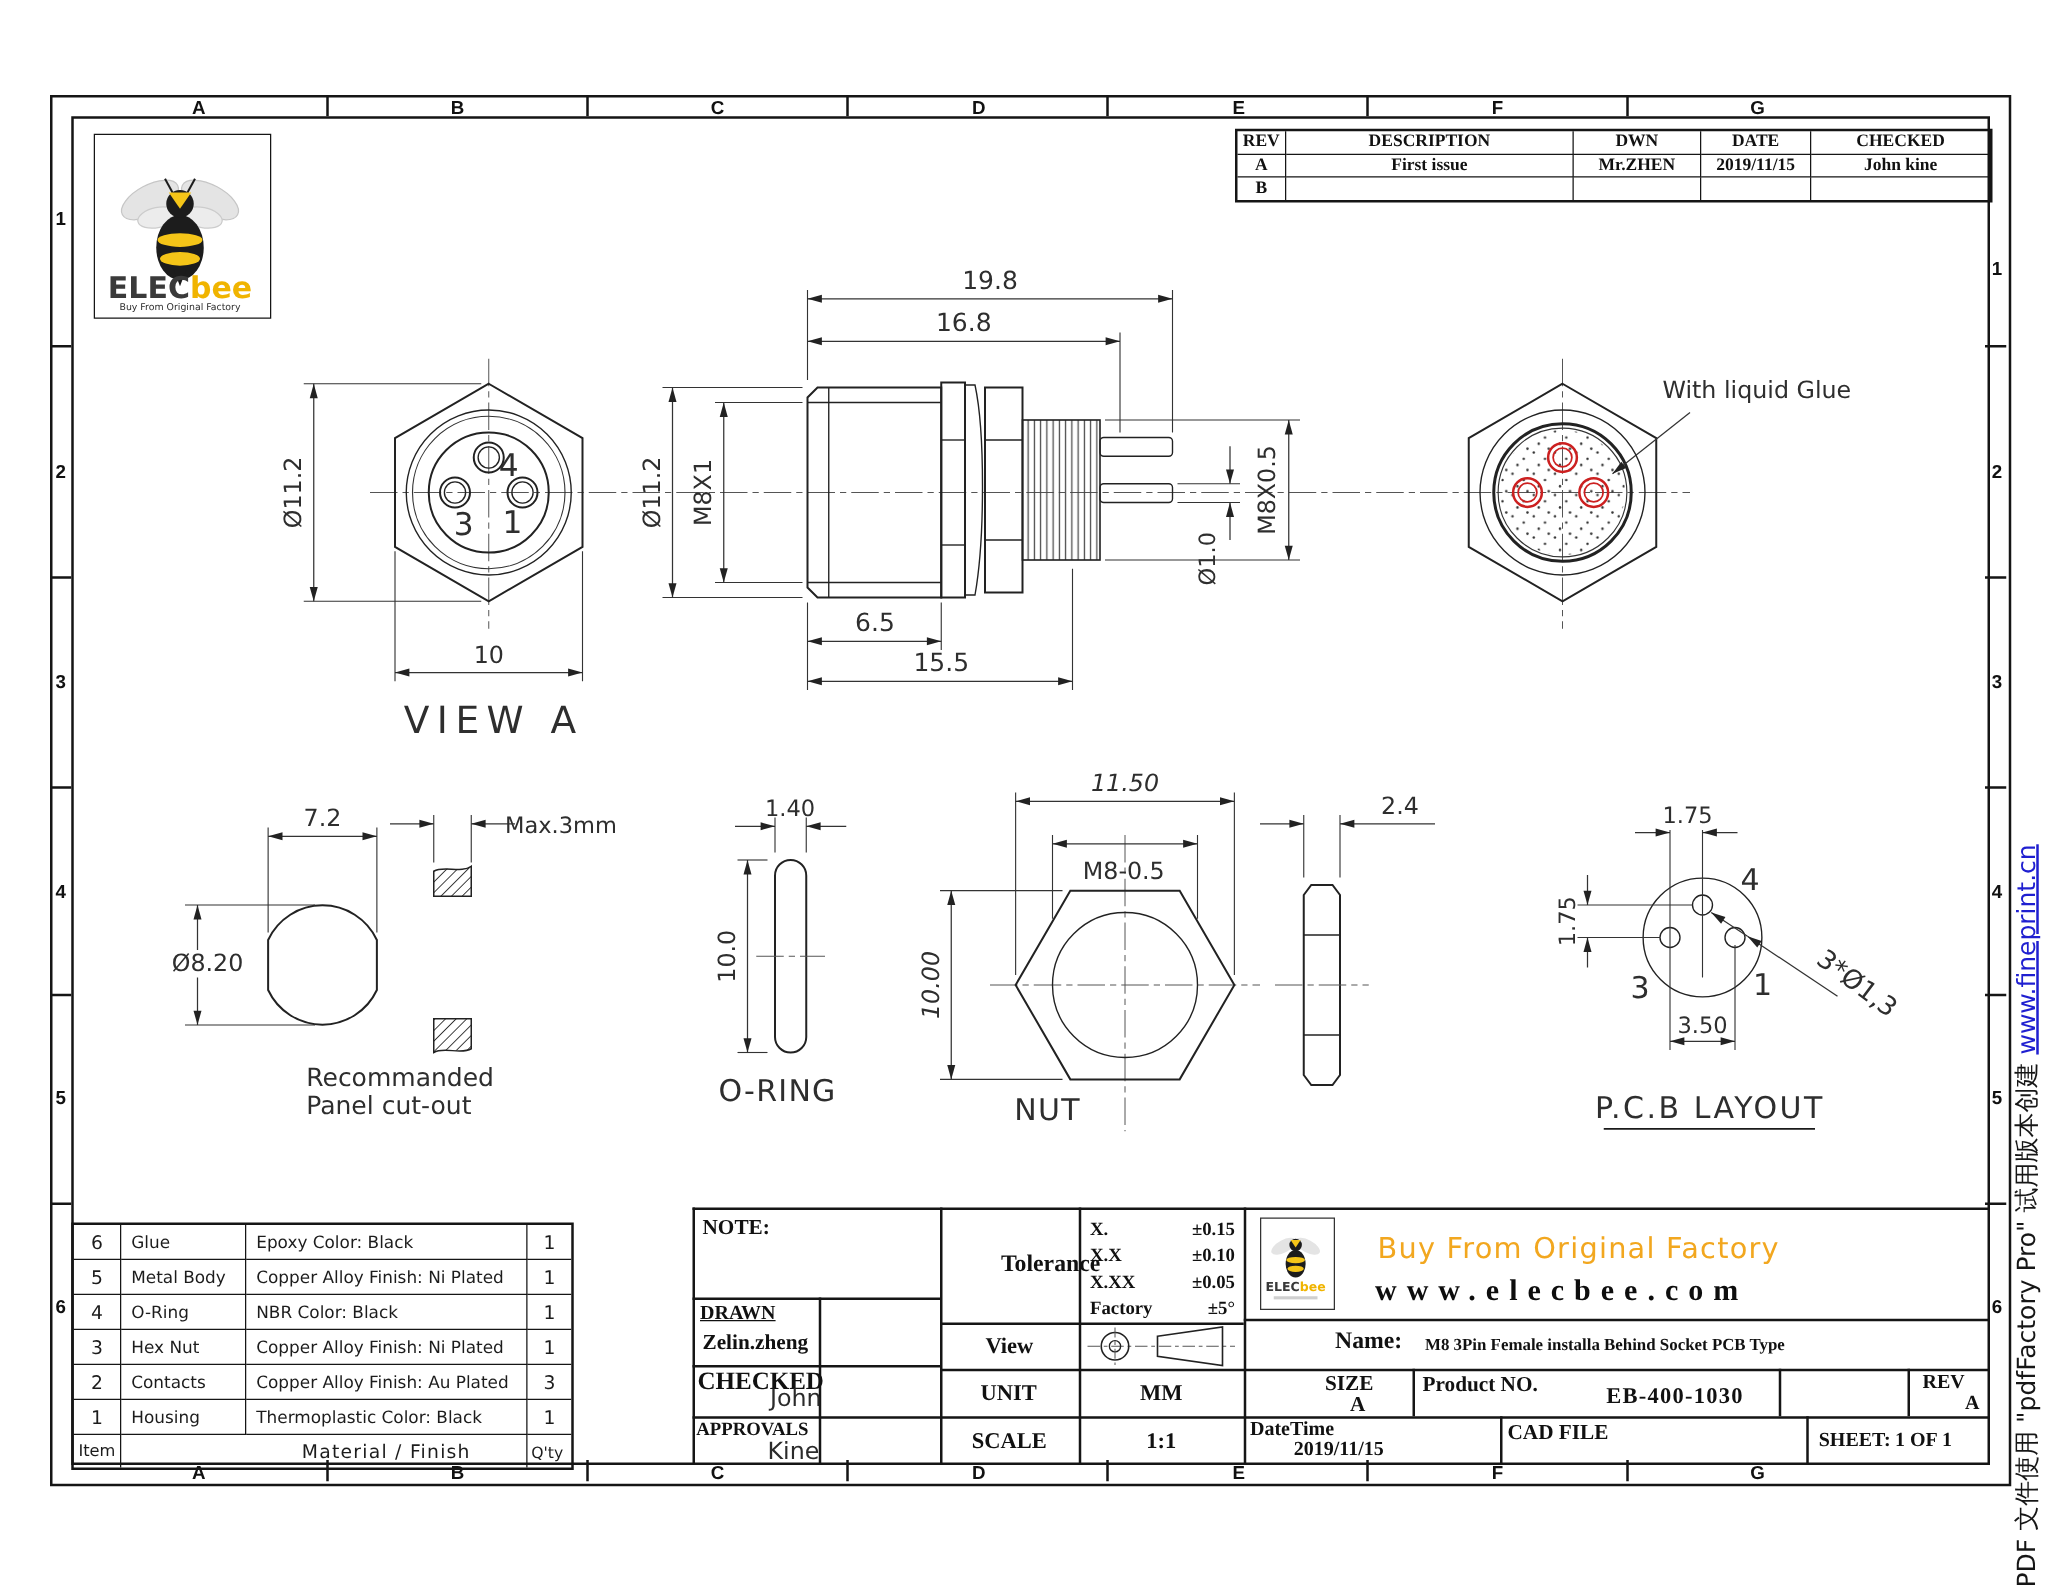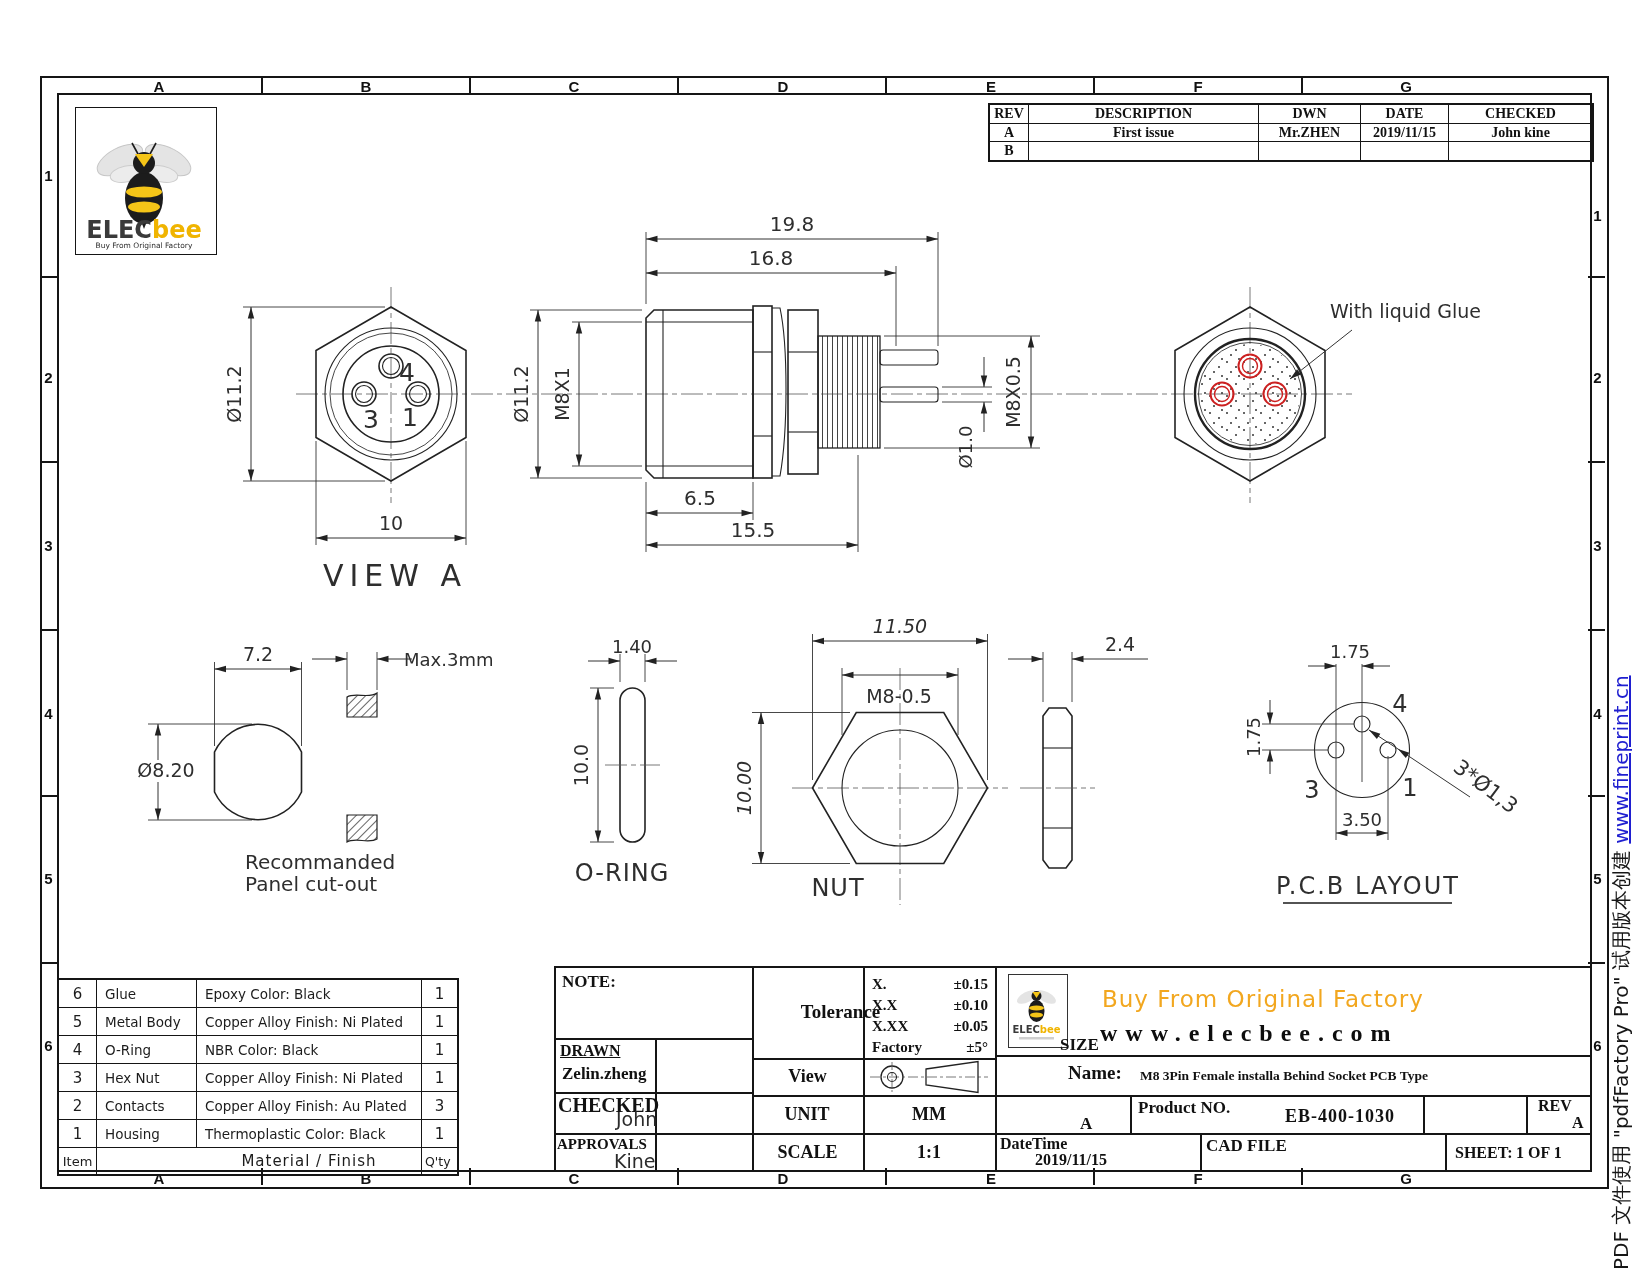--- a/index.html
+++ b/index.html
@@ -469,21 +469,21 @@
       </g>
       <text x="27.5" y="58" text-anchor="middle" font-size="10" font-weight="bold"><tspan fill="#3a3a3a">ELEC</tspan><tspan fill="#f0b400">bee</tspan></text>
       <rect x="10" y="62" width="35" height="2.5" fill="#cfcfcf"></rect>
     </svg>
   </div>
   <span class="abs" style="left:1102px;top:986px;font:23px 'DejaVu Sans',sans-serif;color:#f2a71f;letter-spacing:1px;white-space:nowrap;">Buy From Original Factory</span>
   <span class="abs" style="left:1100px;top:1020px;font:bold 24px 'Liberation Serif',serif;color:#0d0d0d;letter-spacing:8px;white-space:nowrap;">www.elecbee.com</span>
 
   <span class="tb-label" style="left:1068px;top:1062px;font-size:19px;">Name:</span>
   <span class="tb-label" style="left:1140px;top:1068px;font-size:13.5px;">M8 3Pin Female installa Behind Socket PCB Type</span>
-  <span class="tb-label" style="left:1060px;top:1035px;font-size:17px;">SIZE</span>
+  <span class="tb-label" style="left:1060px;top:1097px;font-size:17px;">SIZE</span>
   <span class="tb-label" style="left:1080px;top:1114px;font-size:17px;">A</span>
   <span class="tb-label" style="left:1138px;top:1098px;font-size:17px;">Product NO.</span>
   <span class="tb-label" style="left:1285px;top:1106px;font-size:18px;letter-spacing:1px;">EB-400-1030</span>
   <span class="tb-label" style="left:1538px;top:1097px;">REV</span>
   <span class="tb-label" style="left:1572px;top:1114px;">A</span>
 
   <span class="tb-label" style="left:1000px;top:1135px;">DateTime</span>
   <span class="tb-label" style="left:1035px;top:1151px;">2019/11/15</span>
   <span class="tb-label" style="left:1206px;top:1136px;font-size:17px;">CAD FILE</span>
   <span class="tb-label" style="left:1455px;top:1144px;">SHEET:</span>

